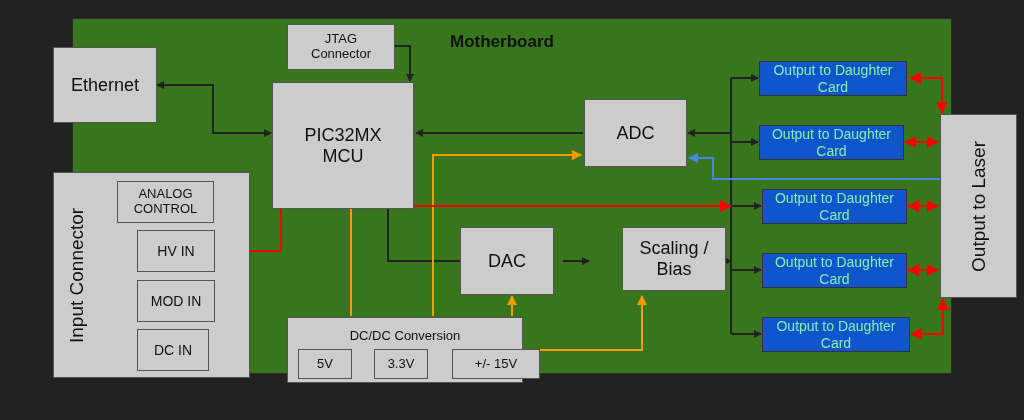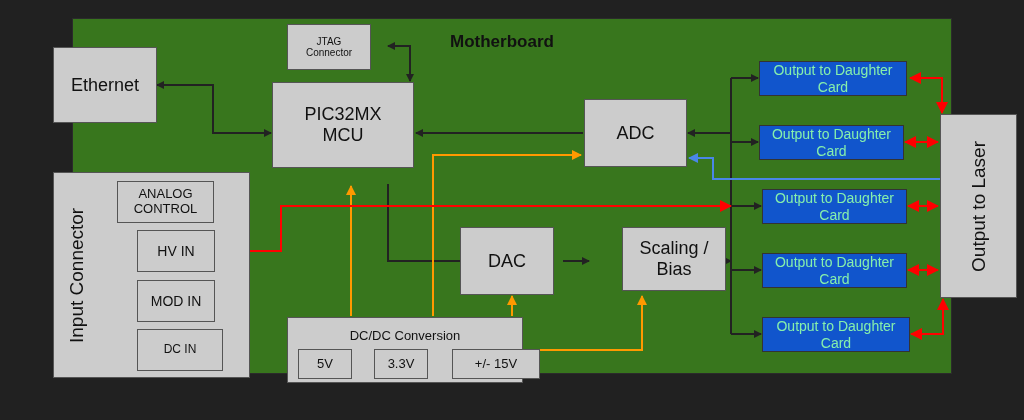--- a/index.html
+++ b/index.html
@@ -60,24 +60,24 @@
   <line x1="908" y1="270" x2="938" y2="270" stroke="#ff0000" stroke-width="2" marker-start="url(#ar)" marker-end="url(#ar)"></line>
   <polyline points="911,334 943,334 943,299" fill="none" stroke="#ff0000" stroke-width="2" marker-start="url(#ar)" marker-end="url(#ar)"></polyline>
 
   <polyline points="941,179 713,179 713,158 689,158" fill="none" stroke="#4a86e8" stroke-width="2" marker-end="url(#ab)"></polyline>
 </svg>
 
 <div class="box" style="left:53px;top:47px;width:104px;height:76px;font-size:18px;text-align:center;">
     <span>Ethernet</span>
   </div>
 
-<div class="box" style="left:287px;top:24px;width:84px;height:46px;font-size:10px;white-space:pre-line;"><span>JTAG
+<div class="box" style="left:287px;top:24px;width:108px;height:46px;font-size:13px;white-space:pre-line;"><span>JTAG
 Connector</span></div>
 
-<div class="box" style="left:272px;top:82px;width:142px;height:86px;font-size:18px;flex-direction:column;">
+<div class="box" style="left:272px;top:82px;width:142px;height:127px;font-size:18px;flex-direction:column;">
   <span>PIC32MX</span>
   <span>MCU</span>
 </div>
 
 <div class="box" style="left:584px;top:99px;width:103px;height:68px;font-size:18px;">
     <span>ADC</span>
   </div>
 
 <div class="box" style="left:460px;top:227px;width:94px;height:68px;font-size:18px;">
     <span>DAC</span>
@@ -93,21 +93,21 @@
 <div class="box" style="left:117px;top:181px;width:97px;height:42px;font-size:13px;flex-direction:column;">
   <span>ANALOG</span>
   <span>CONTROL</span>
 </div>
 <div class="box" style="left:137px;top:230px;width:78px;height:42px;font-size:14px;">
     <span>HV IN</span>
   </div>
 <div class="box" style="left:137px;top:280px;width:78px;height:42px;font-size:14px;">
     <span>MOD IN</span>
   </div>
-<div class="box" style="left:137px;top:329px;width:86px;height:42px;font-size:12px;">
+<div class="box" style="left:137px;top:329px;width:72px;height:42px;font-size:14px;">
     <span>DC IN</span>
   </div>
 
 <div class="box" style="left:287px;top:317px;width:236px;height:66px;"></div>
 <div style="position:absolute;left:287px;top:328px;width:236px;text-align:center;font-size:13px;color:#111;">DC/DC Conversion</div>
 <div class="box" style="left:298px;top:349px;width:54px;height:30px;font-size:13px;">
     <span>5V</span>
   </div>
 <div class="box" style="left:374px;top:349px;width:54px;height:30px;font-size:13px;">
     <span>3.3V</span>

